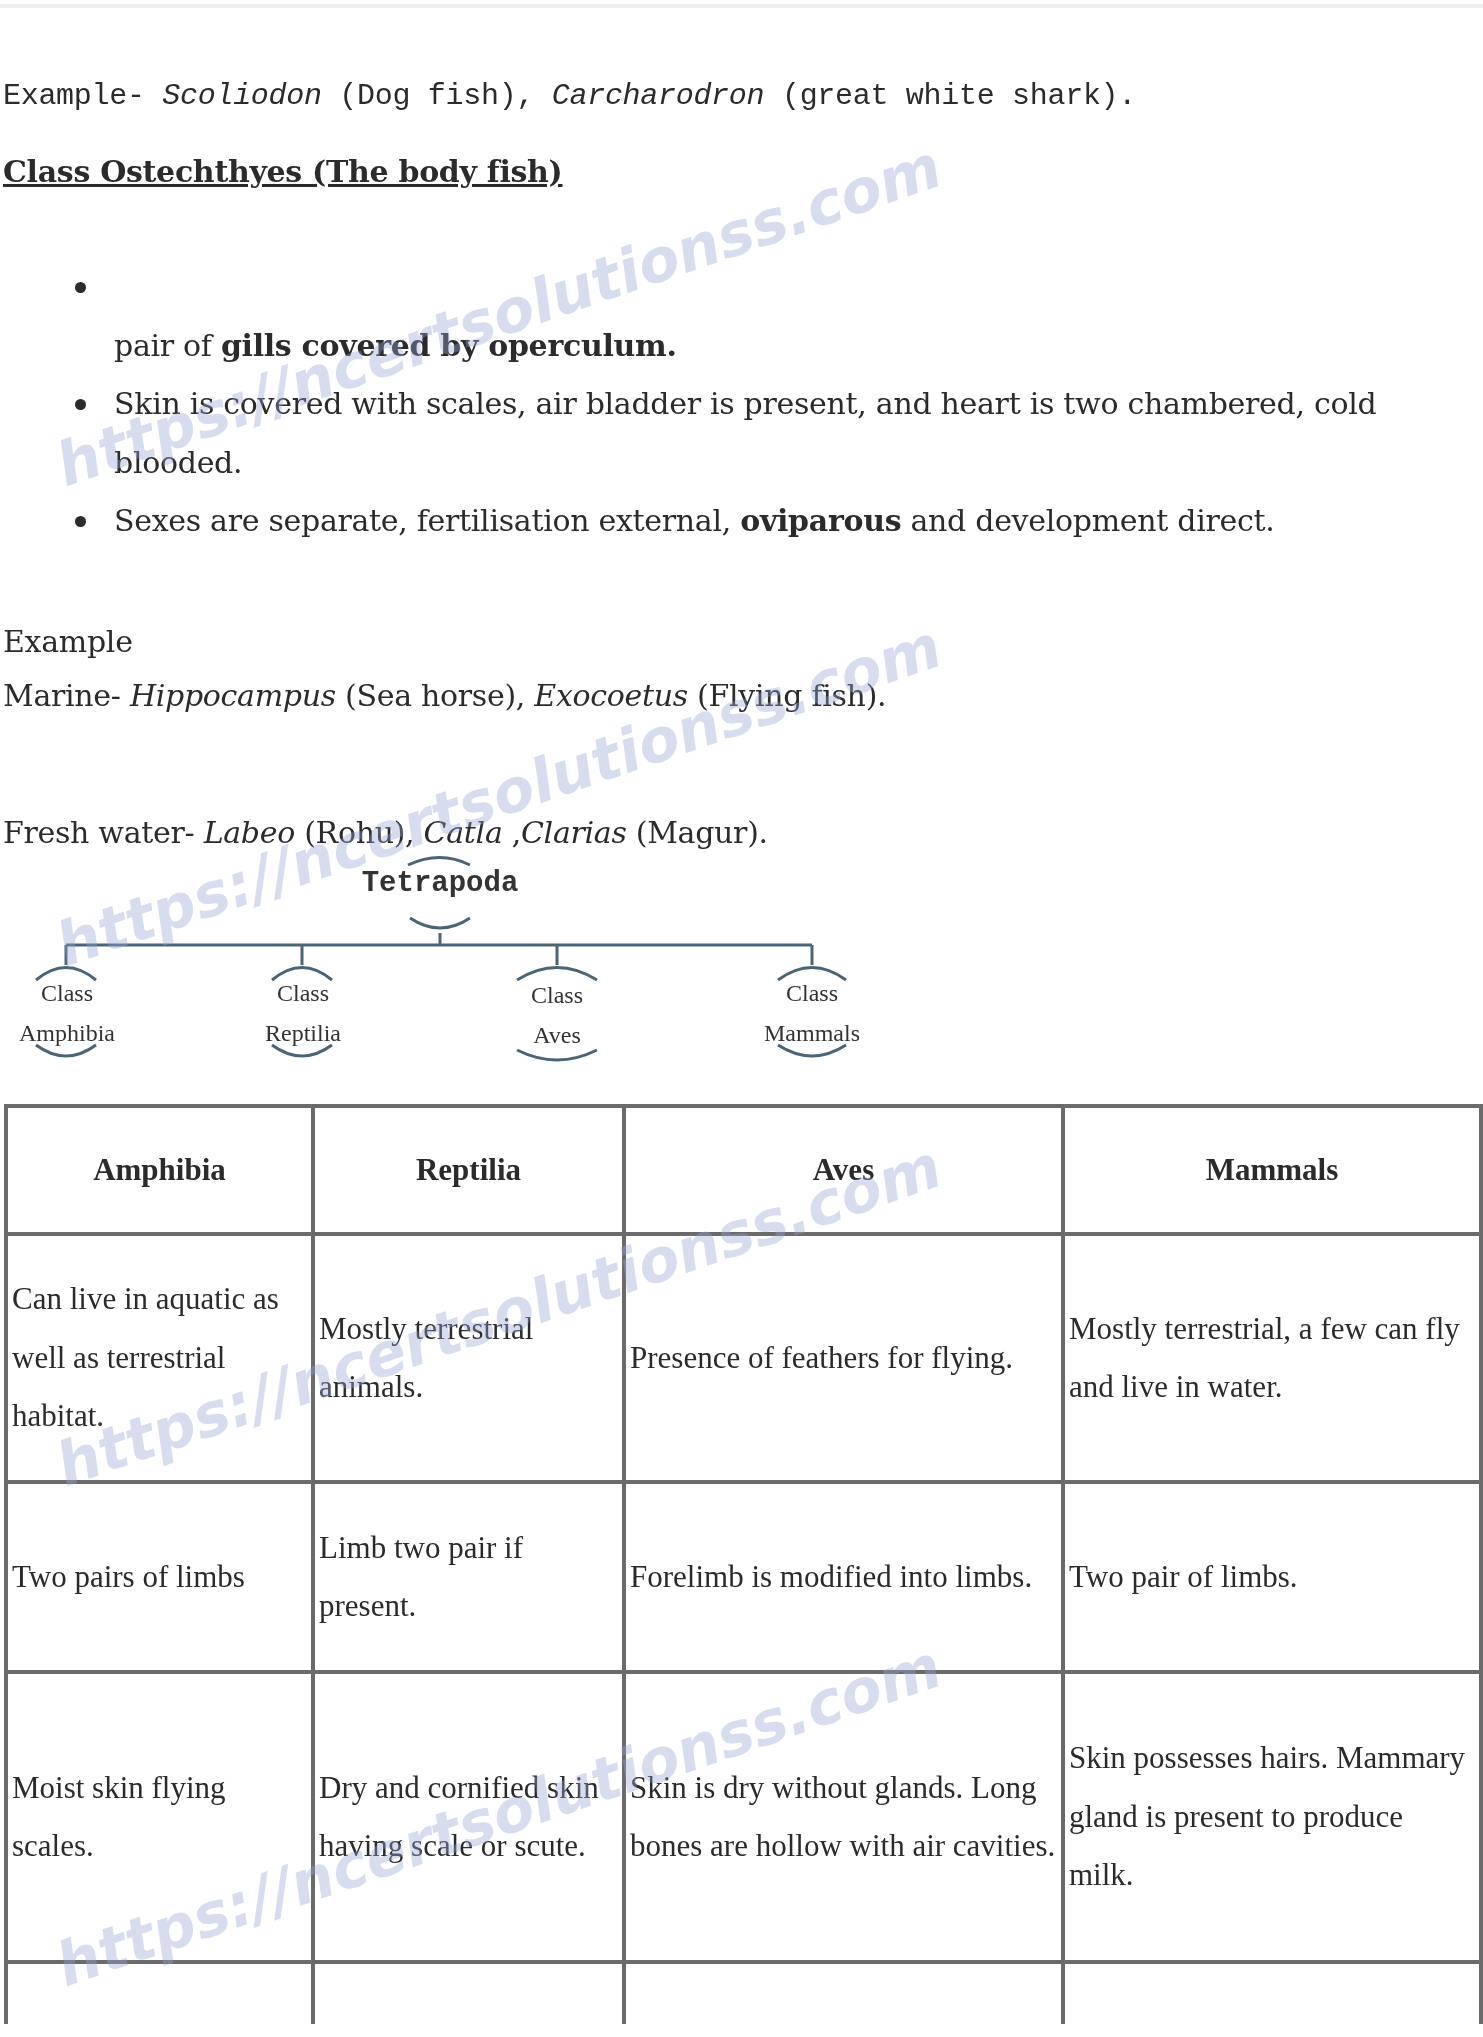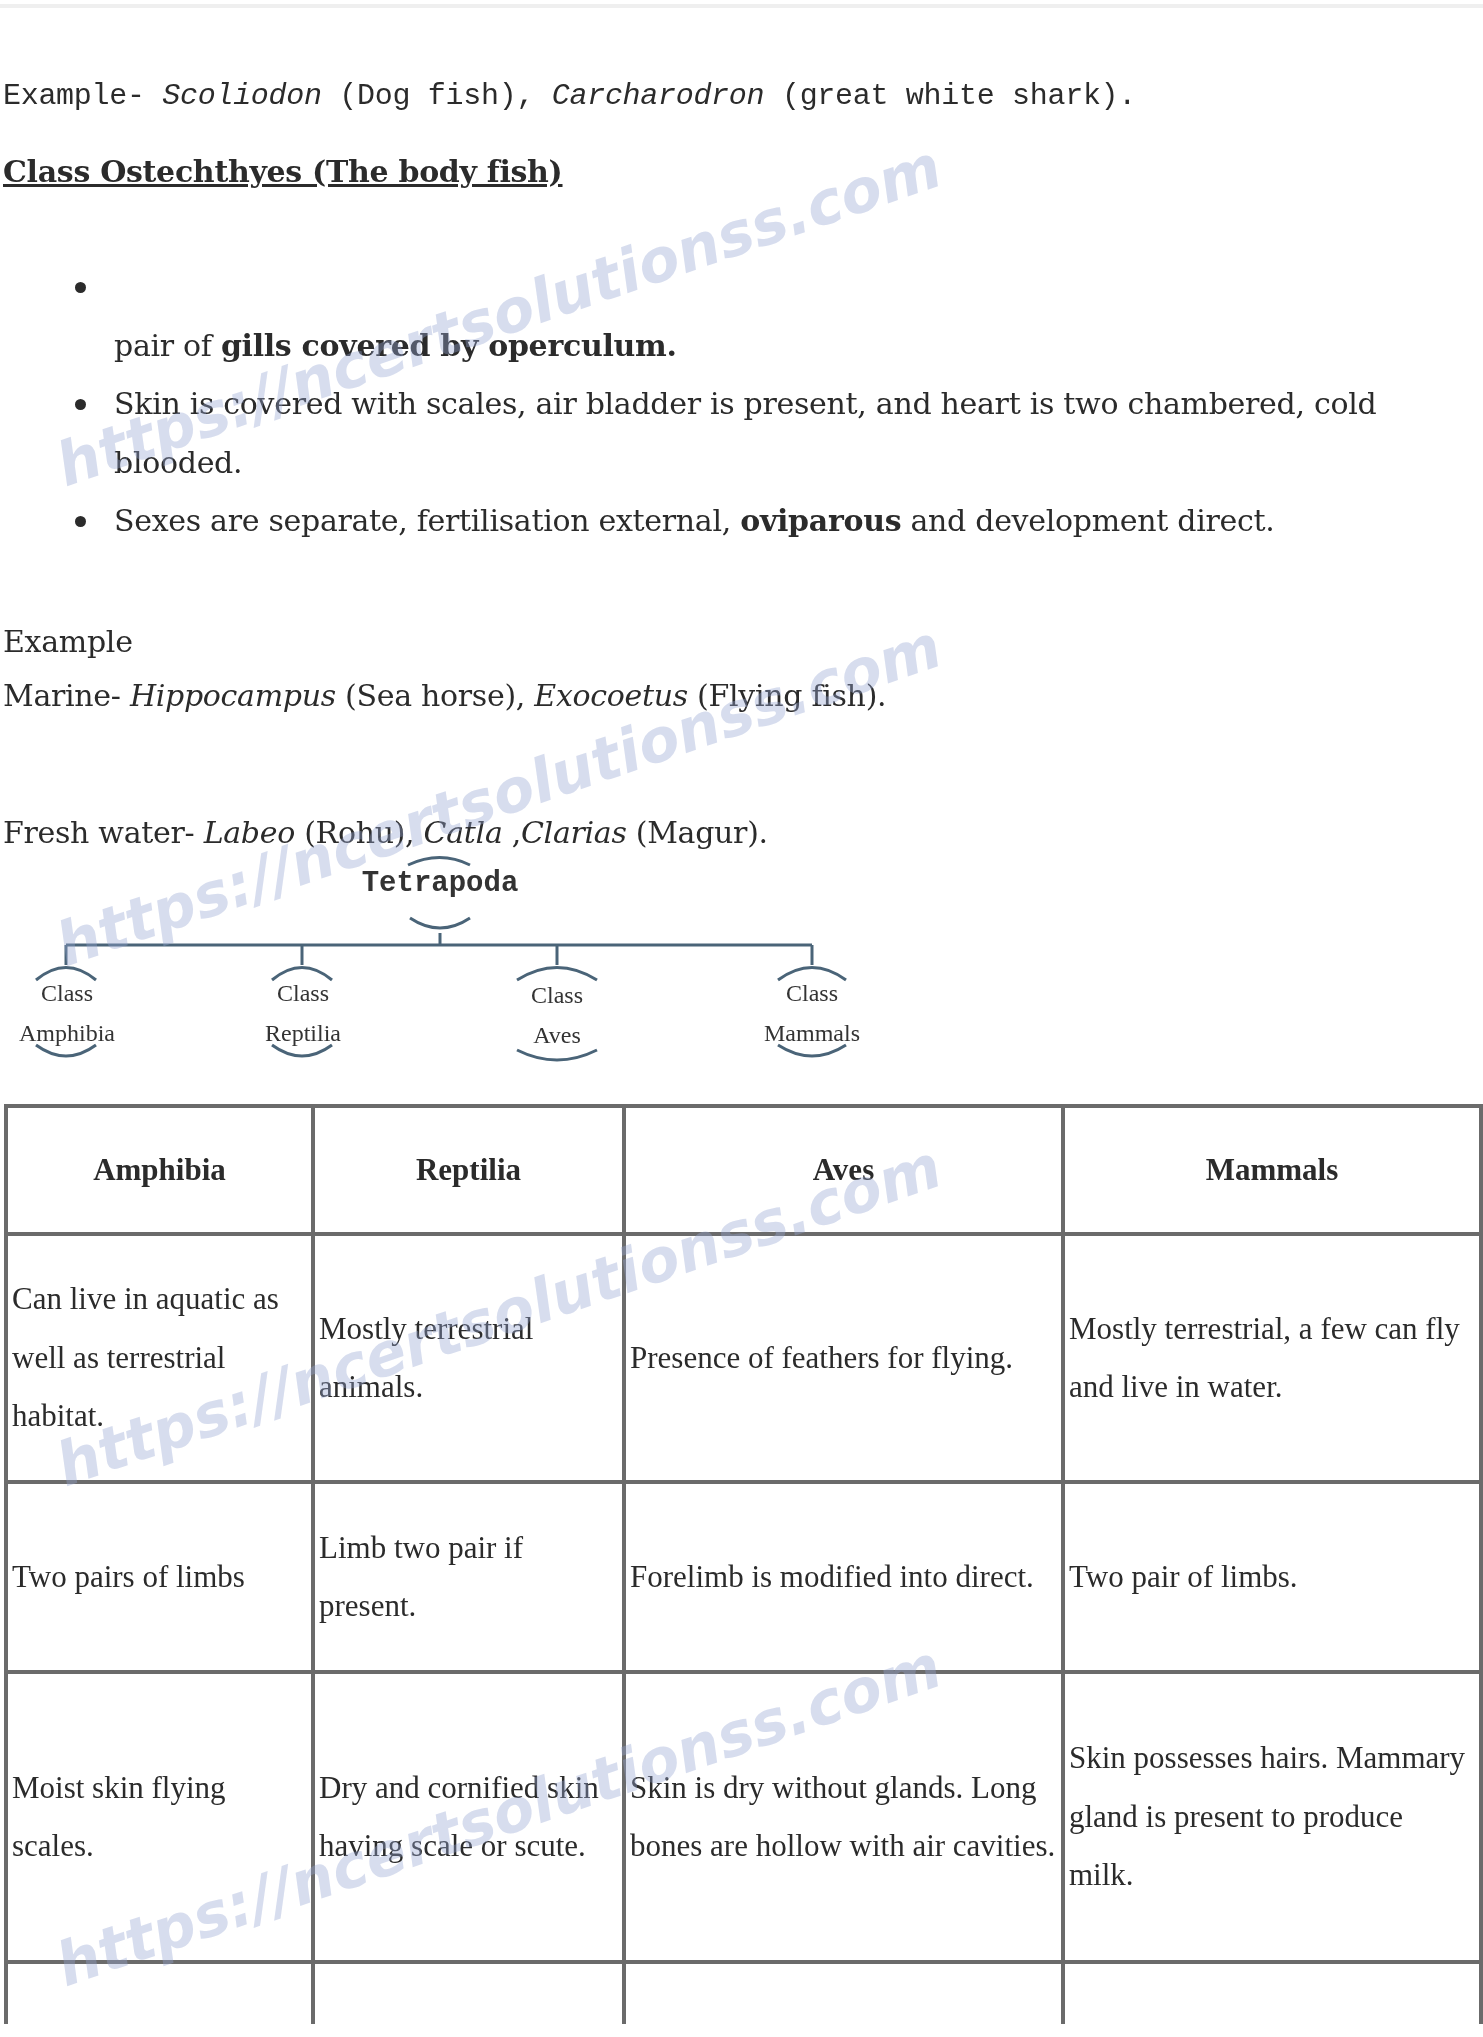--- a/index.html
+++ b/index.html
@@ -144,21 +144,21 @@
   <tbody>
     <tr class="r1">
       <td>Can live in aquatic as well as terrestrial habitat.</td>
       <td>Mostly terrestrial animals.</td>
       <td>Presence of feathers for flying.</td>
       <td>Mostly terrestrial, a few can fly and live in water.</td>
     </tr>
     <tr class="r2">
       <td>Two pairs of limbs</td>
       <td>Limb two pair if present.</td>
-      <td>Forelimb is modified into direct.</td>
+      <td>Forelimb is modified into limbs.</td>
       <td>Two pair of limbs.</td>
     </tr>
     <tr class="r3">
       <td>Moist skin flying scales.</td>
       <td>Dry and cornified skin having scale or scute.</td>
       <td>Skin is dry without glands. Long bones are hollow with air cavities.</td>
       <td>Skin possesses hairs. Mammary gland is present to produce milk.</td>
     </tr>
     <tr class="r4">
       <td></td>

